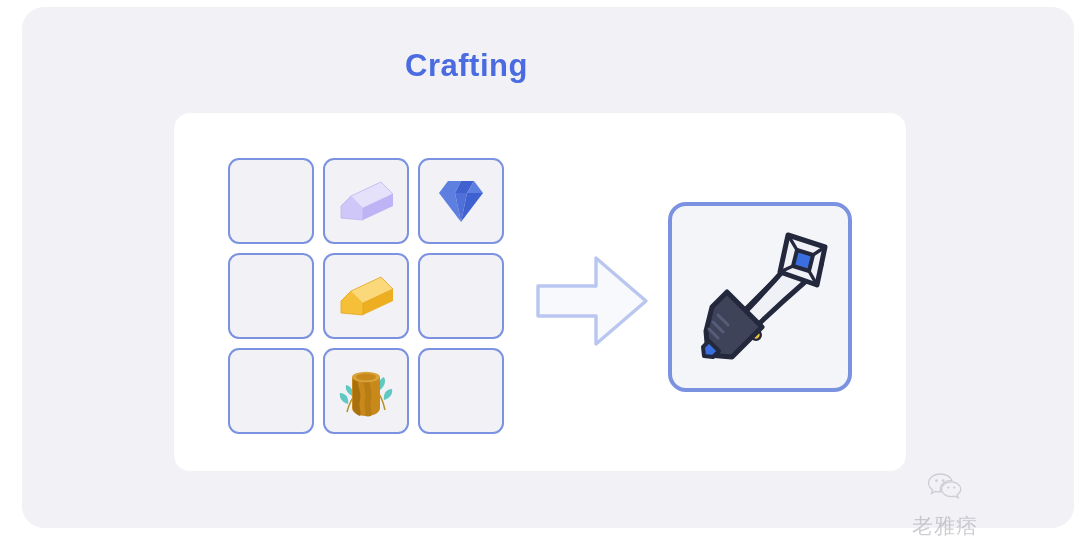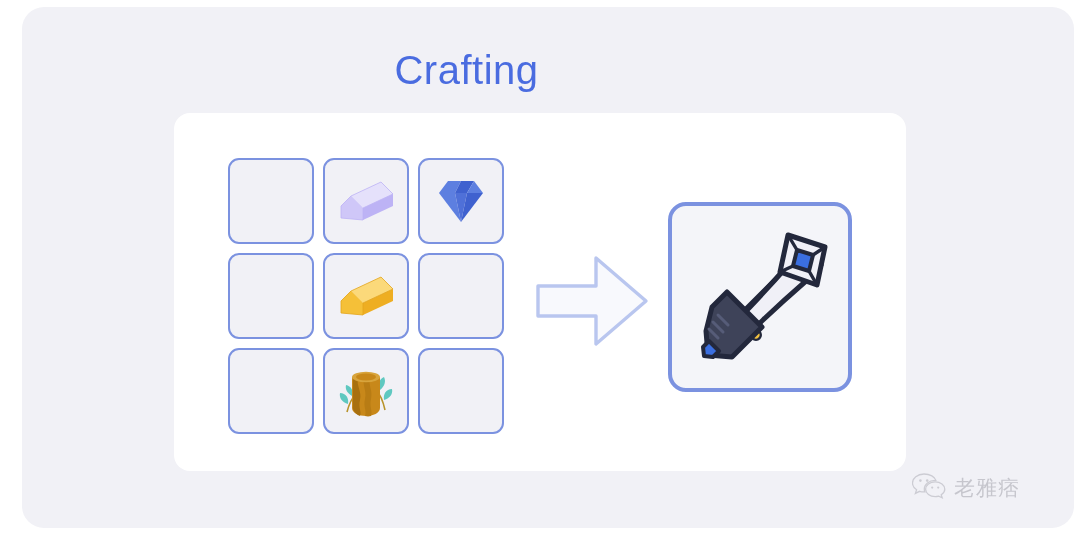--- a/index.html
+++ b/index.html
@@ -18,22 +18,22 @@
     position:absolute;
     left:22px;top:7px;
     width:1052px;height:521px;
     background:#f1f1f6;
     border-radius:22px;
   }
   .page-title{
     position:absolute;
     left:0;top:48px;width:933px;
     text-align:center;
-    font-size:40px;
-    font-weight:normal;
+    font-size:31px;
+    font-weight:bold;
     letter-spacing:0.5px;
     color:#4a6ce0;
   }
   
   .card{
     position:absolute;
     left:174px;top:113px;
     width:732px;height:358px;
     background:#ffffff;
     border-radius:16px;
@@ -80,20 +80,21 @@
     justify-content:center;
   }
   
   .watermark{
     position:absolute;
     left:912px;top:472px;
     display:flex;
     align-items:center;
     gap:8px;
     opacity:0.42;
+    flex-direction:column;
   }
   .wm-text{
     font-size:21px;
     color:#8c8c96;
     font-family:"DejaVu Sans",sans-serif;
     letter-spacing:1px;
   }
 </style>
 </head>
 <body>

